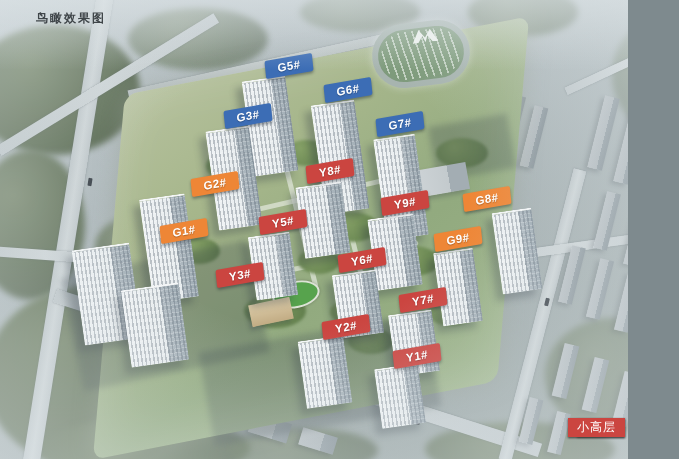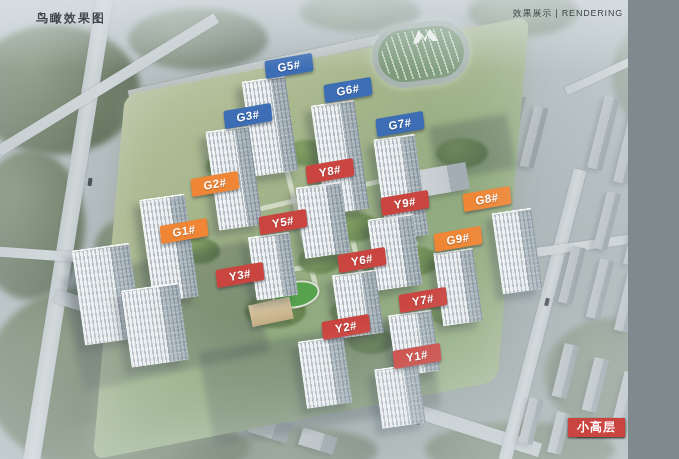--- a/index.html
+++ b/index.html
@@ -38,21 +38,21 @@
     clip-path:polygon(0% 100%,28% 0%,50% 62%,72% 0%,100% 100%,78% 100%,60% 48%,50% 100%,40% 48%,22% 100%);}
   .tag{width:48px;height:18px;display:flex;align-items:center;justify-content:center;color:#fff;
     font-weight:bold;font-size:11.5px;letter-spacing:.5px;transform:rotate(-10deg) skewX(-4deg);
     border-radius:2px;box-shadow:0 2px 3px rgba(20,30,40,.4);text-shadow:0 1px 1px rgba(0,0,0,.25);z-index:6;}
   .haze{inset:0;background:radial-gradient(ellipse at 48% 42%,rgba(255,255,255,0) 36%,rgba(223,231,234,.35) 74%,rgba(226,233,236,.55) 100%);pointer-events:none;z-index:7;}
   .haze-top{left:0;top:0;right:0;height:70px;background:linear-gradient(180deg,rgba(224,231,234,.55),rgba(224,231,234,0));pointer-events:none;z-index:7;}
   .cap-tl{left:36px;top:10px;font-size:12px;font-weight:bold;letter-spacing:2px;color:#2b3135;opacity:.88;z-index:8;}
   .cap-tr{right:5px;top:7px;font-size:9px;letter-spacing:.8px;color:#2e3438;opacity:.9;z-index:8;}
   .legend{right:3px;bottom:42px;display:flex;flex-direction:column;align-items:flex-end;z-index:8;}
   .legend-row{height:19px;margin-top:1px;display:flex;align-items:center;justify-content:center;
-    color:#fff;font-weight:bold;font-size:12px;letter-spacing:1px;box-shadow:0 1px 2px rgba(0,0,0,.35);}
+    color:#fff;font-weight:normal;font-size:12px;letter-spacing:1px;box-shadow:0 1px 2px rgba(0,0,0,.35);}
 </style>
 </head>
 <body>
 
 <div class="stage">
   <div id="ground" style="position:absolute;inset:0;z-index:1;">
       <div class="f" style="left: -30px; top: 25px; width: 170px; height: 130px; opacity: 0.95;"></div>
       <div class="f" style="left: -25px; top: 150px; width: 110px; height: 150px; opacity: 0.9;"></div>
       <div class="f" style="left: -15px; top: 285px; width: 215px; height: 185px; opacity: 0.97;"></div>
       <div class="f" style="left: 40px; top: 418px; width: 210px; height: 60px; opacity: 0.9;"></div>
@@ -164,19 +164,18 @@
       <div class="tag" style="left: 216px; top: 266px; background: rgb(203, 69, 64);">Y3#</div>
       <div class="tag" style="left: 399px; top: 291px; background: rgb(203, 69, 64);">Y7#</div>
       <div class="tag" style="left: 322px; top: 318px; background: rgb(203, 69, 64);">Y2#</div>
       <div class="tag" style="left: 393px; top: 347px; background: rgb(203, 69, 64);">Y1#</div>
     </div>
 
   <div class="haze"></div>
   <div class="haze-top"></div>
 
   <div class="cap-tl">鸟瞰效果图</div>
-  <div class="cap-tr">效果展示 | RENDERING</div>
   <div class="legend" id="legend">
       <div class="legend-row" style="width: 48px; background: rgb(60, 109, 181);">高层</div>
       <div class="legend-row" style="width: 57px; background: rgb(238, 134, 54);">中高层</div>
       <div class="legend-row" style="width: 57px; background: rgb(203, 69, 64);">小高层</div>
     </div>
 </div>
 
 </body></html>

